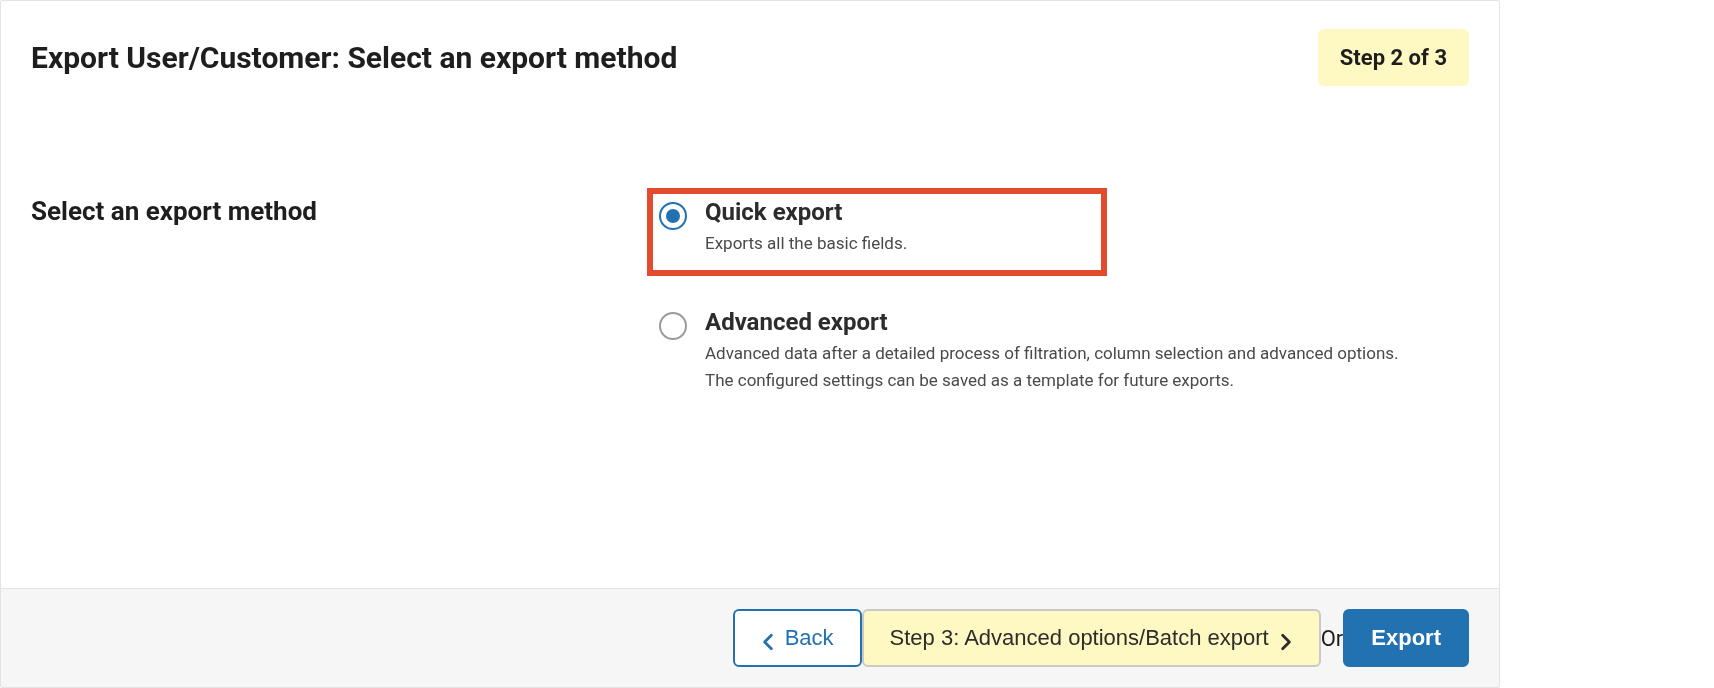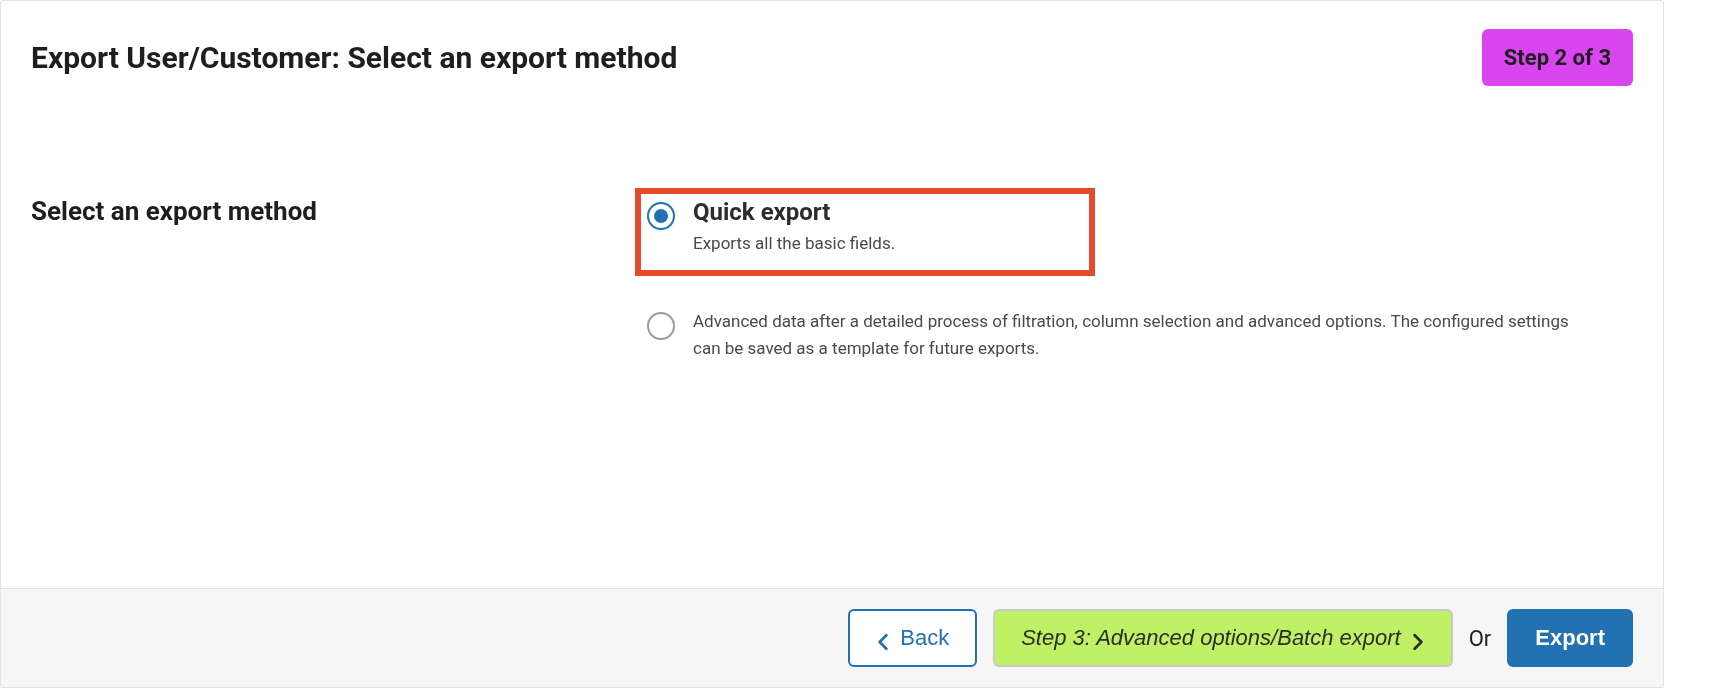--- a/index.html
+++ b/index.html
@@ -6,49 +6,49 @@
     body {
       font-family: -apple-system, BlinkMacSystemFont, "Segoe UI", Roboto, Helvetica, Arial, sans-serif;
       background: #ffffff;
       color: #1e1e1e;
       width: 1714px;
       height: 688px;
     }
     .panel {
       border: 1px solid #e3e3e3;
       border-radius: 2px;
-      width: 1664px;
+      width: 1500px;
       height: 688px;
       display: flex;
       flex-direction: column;
     }
     .panel-header {
       display: flex;
       justify-content: space-between;
       align-items: center;
       padding: 28px 30px 12px 30px;
     }
     .panel-title {
       font-size: 30px;
       font-weight: 700;
       color: #1e1e1e;
     }
     .step-badge {
-      background: #d946ef;
+      background: #fef9c3;
       color: #1e1e1e;
       font-size: 22px;
       font-weight: 700;
       padding: 16px 22px;
       border-radius: 6px;
     }
     .panel-body {
       padding: 90px 26px 30px 30px;
       flex: 1;
       display: flex;
-      gap: 4px;
+      gap: 16px;
     }
     .left-col {
       width: 600px;
       flex: 0 0 600px;
     }
     .section-label {
       font-size: 26px;
       font-weight: 700;
       color: #1e1e1e;
       padding-top: 8px;
@@ -106,21 +106,20 @@
       color: #4a4a4a;
       line-height: 1.55;
     }
     .panel-footer {
       background: #f6f6f6;
       border-top: 1px solid #e3e3e3;
       padding: 20px 30px;
       display: flex;
       justify-content: flex-end;
       align-items: center;
-      gap: 16px;
     }
     .btn {
       font-size: 22px;
       font-weight: 500;
       padding: 14px 26px;
       border-radius: 6px;
       cursor: pointer;
       display: inline-flex;
       align-items: center;
       gap: 10px;
@@ -128,22 +127,21 @@
       background: #fff;
     }
     .btn-outline {
       border-color: #2271b1;
       color: #2271b1;
       background: #fff;
     }
     .btn-muted {
       border-color: #c9c9c9;
       color: #2c2c2c;
-      background: #bef264;
-      font-style: italic;
+      background: #fef9c3;
     }
     .btn-primary {
       background: #2271b1;
       border-color: #2271b1;
       color: #fff;
       font-weight: 700;
     }
     .or-text {
       font-size: 22px;
       font-weight: 400;
@@ -176,20 +174,21 @@
         <span class="radio selected"></span>
         <div class="option-text">
           <div class="option-title">Quick export</div>
           <div class="option-desc">Exports all the basic fields.</div>
         </div>
       </div>
 
       <div class="option-row">
         <span class="radio"></span>
         <div class="option-text">
+          <div class="option-title">Advanced export</div>
           <div class="option-desc">Advanced data after a detailed process of filtration, column selection and advanced options. The configured settings can be saved as a template for future exports.</div>
         </div>
       </div>
 
     </div>
   </div>
 
   <div class="panel-footer">
     <button class="btn btn-outline">
       <span class="chev">

